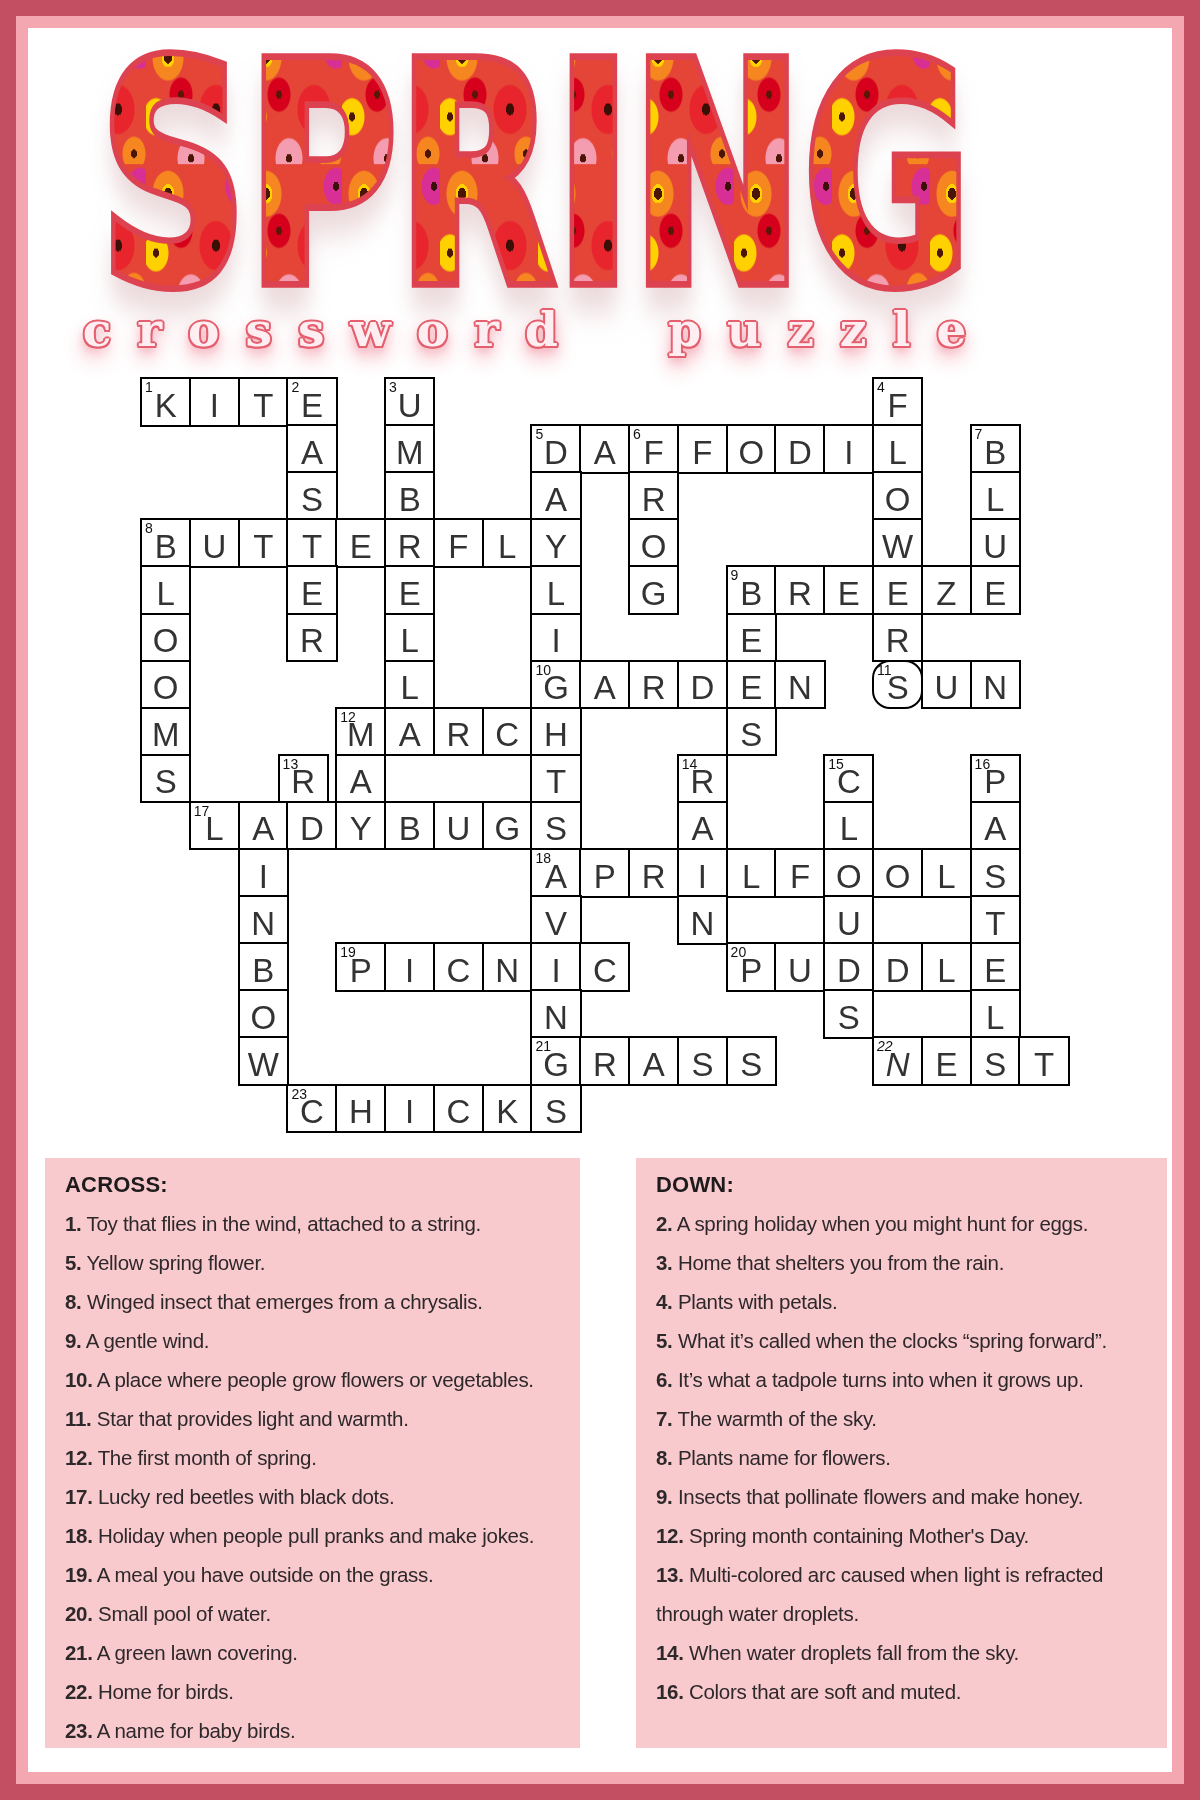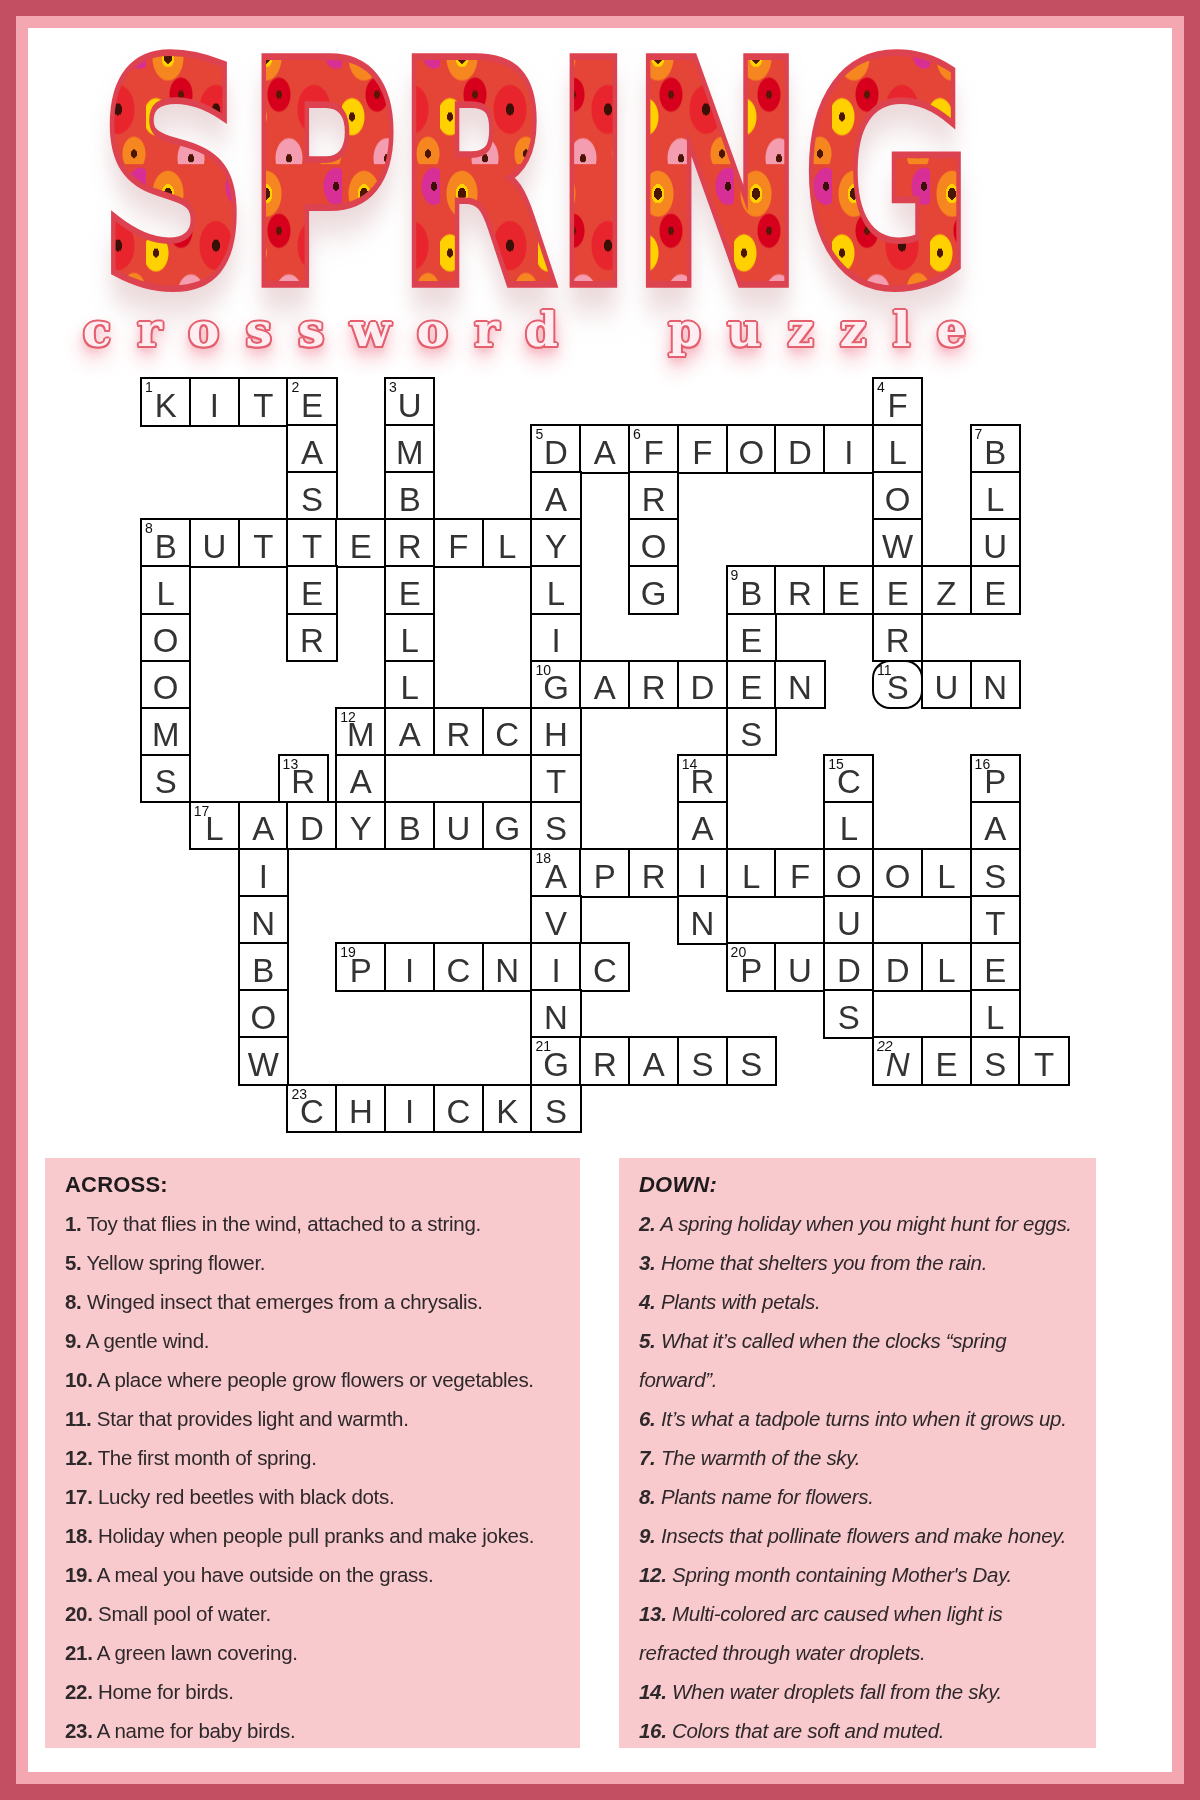--- a/index.html
+++ b/index.html
@@ -46,21 +46,21 @@
   .cell{position:absolute;box-sizing:border-box;width:51.3px;height:49.6px;
         background:#fff;border:2.5px solid #000;}
   .clet{position:absolute;left:0;right:0;bottom:3px;text-align:center;
         font-size:33px;line-height:1;color:#333;font-family:"Liberation Sans",sans-serif;}
   .cnum{position:absolute;left:3px;top:1px;font-size:14px;line-height:1.1;color:#111;}
 
   
   .panel{position:absolute;top:1130px;height:590px;box-sizing:border-box;
          background:#f8c9cd;padding:14px 20px 0 20px;}
   #panel-across{left:17px;width:535px;}
-  #panel-down{left:591px;width:477px;font-style:italic;}
+  #panel-down{left:608px;width:531px;}
   .panel h2{margin:0 0 6px 0;font-size:22px;line-height:26px;color:#1e1b1c;
             font-weight:bold;letter-spacing:.2px;}
   .clue{font-size:20.5px;letter-spacing:-.3px;line-height:39px;color:#2d282a;}
   .cluenum{font-weight:bold;}
 </style>
 </head>
 <body>
 
 <div id="stage">
   <div id="frame-mid"></div>

